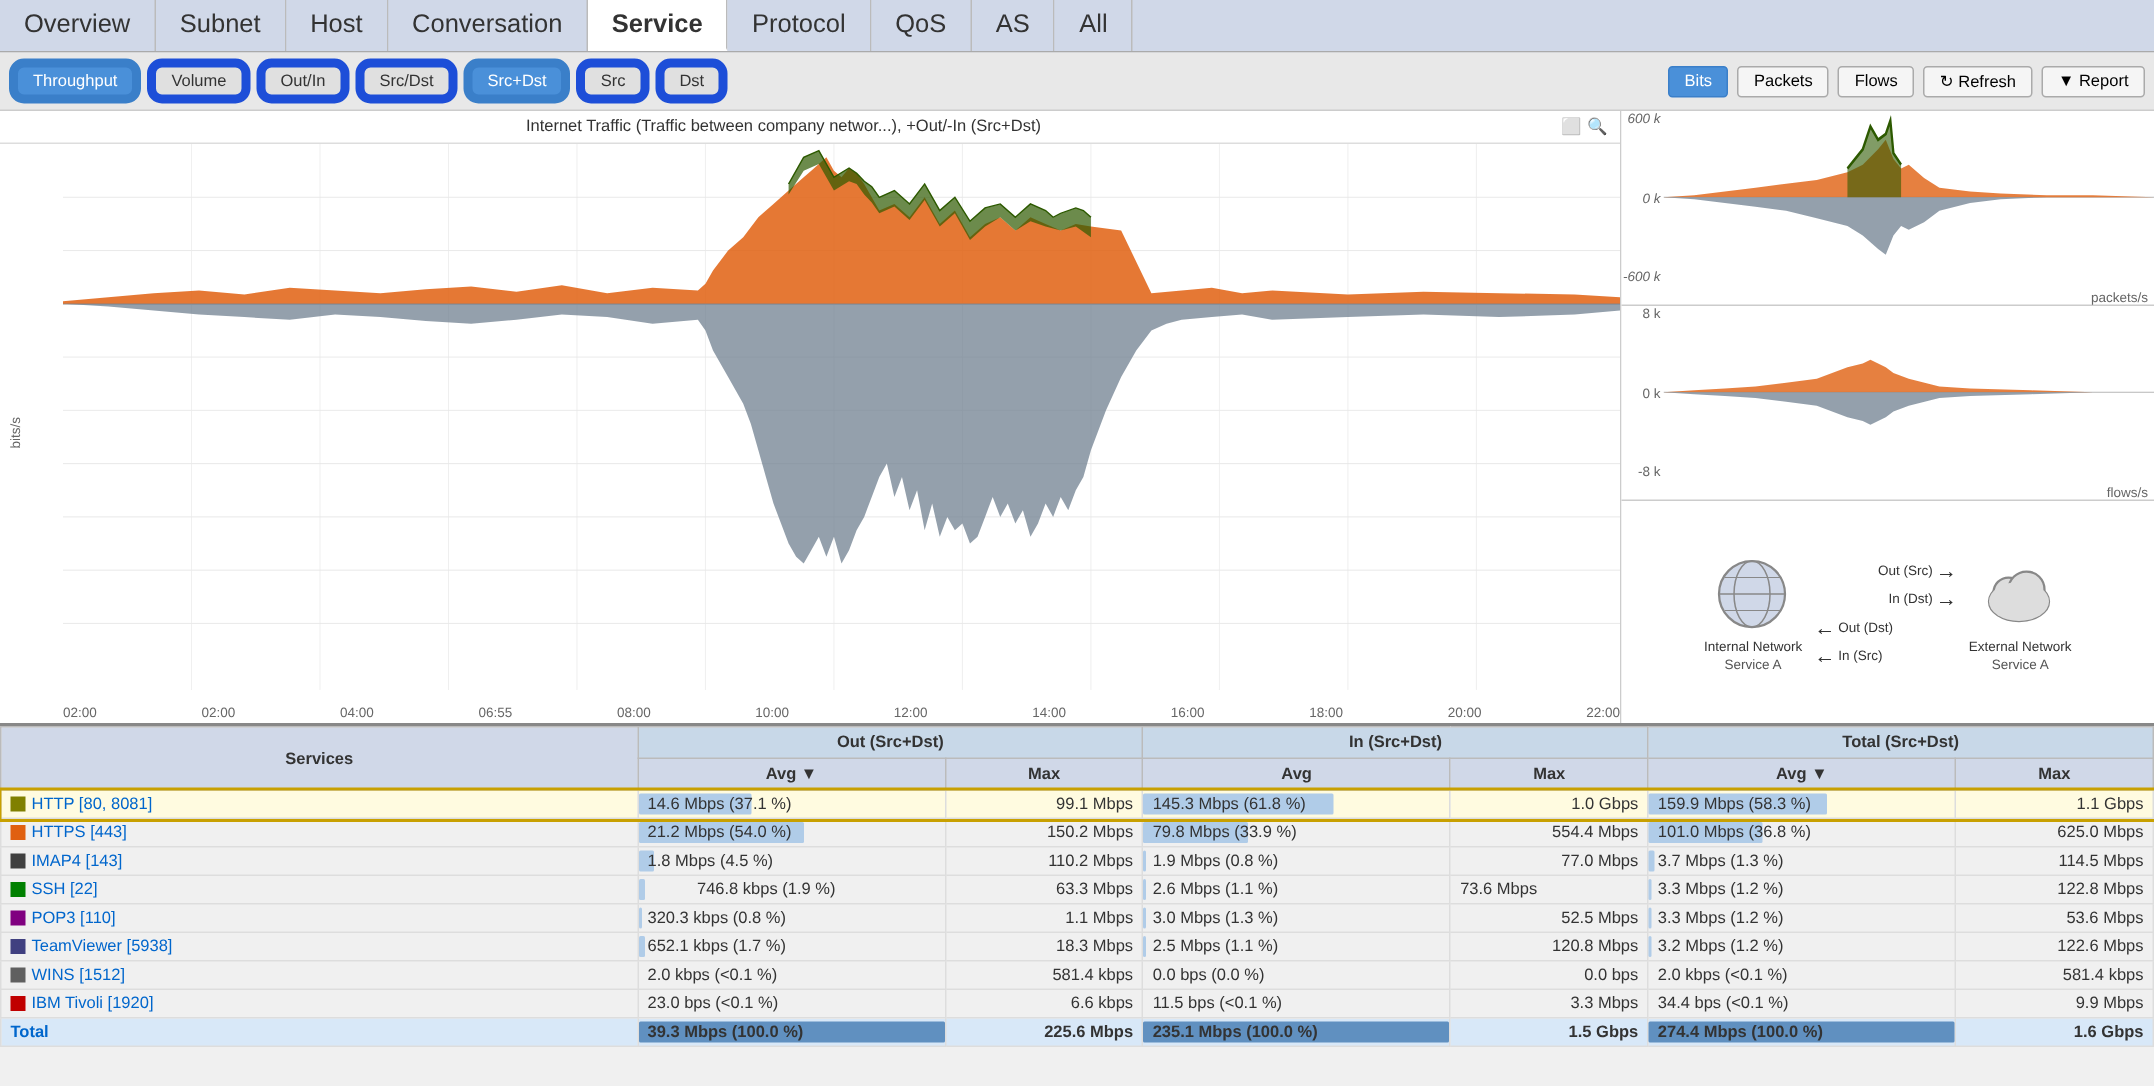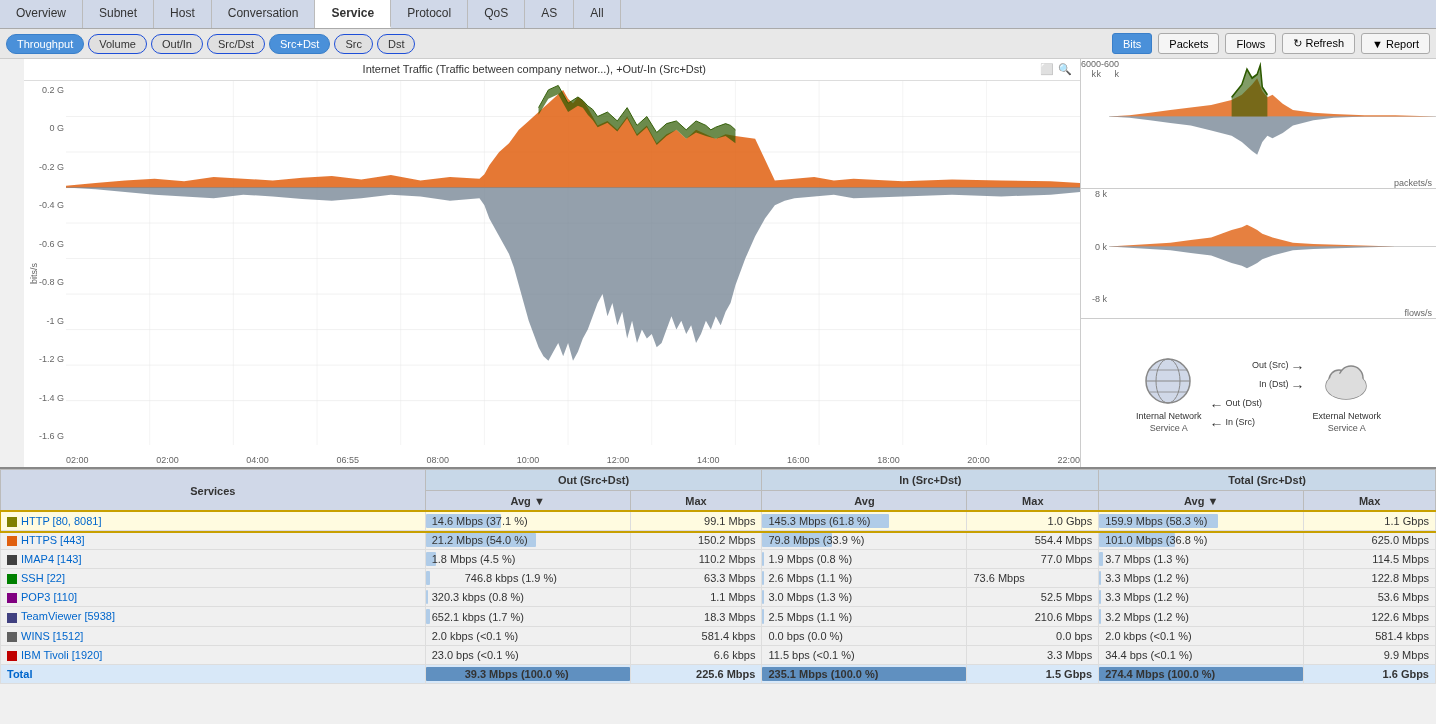--- a/index.html
+++ b/index.html
@@ -2,28 +2,28 @@
 <html><head>
   <meta charset="utf-8">
   <style>
     * { box-sizing: border-box; margin: 0; padding: 0; }
     body { font-family: Arial, sans-serif; font-size: 11px; background: #f0f0f0; color: #333; }
     
     
     .top-nav { display: flex; background: #d0d8e8; border-bottom: 1px solid #aaa; }
     .top-nav .nav-tab {
       padding: 6px 16px; cursor: pointer; border-right: 1px solid #bbb;
-      font-size: 12px; color: #333; background: #d0d8e8;
+      font-size: 17px; color: #333; background: #d0d8e8;
     }
     .top-nav .nav-tab.active { background: #fff; font-weight: bold; border-bottom: 2px solid #fff; }
     
     
     .toolbar { display: flex; align-items: center; gap: 4px; padding: 4px 6px; background: #e8e8e8; border-bottom: 1px solid #ccc; }
     .toolbar-btn {
-      padding: 3px 10px; border-radius: 10px; border: 1px solid #1d4ed8;
+      padding: 3px 10px; border-radius: 10px; border: 6px solid #1d4ed8;
       background: #e0e0e0; cursor: pointer; font-size: 11px; color: #333;
     }
     .toolbar-btn.active { background: #4a90d9; color: #fff; border-color: #3a7fc9; }
     .toolbar-right { margin-left: auto; display: flex; gap: 6px; }
     .toolbar-btn-outline {
       padding: 3px 10px; border: 1px solid #aaa; background: #f5f5f5;
       cursor: pointer; font-size: 11px; border-radius: 3px;
     }
     .toolbar-btn-outline.active { background: #4a90d9; color: #fff; border-color: #3a7fc9; }
     
@@ -59,42 +59,30 @@
     <button class="toolbar-btn-outline active">Bits</button>
     <button class="toolbar-btn-outline">Packets</button>
     <button class="toolbar-btn-outline">Flows</button>
     <button class="toolbar-btn-outline">↻ <span>Refresh</span></button>
     <button class="toolbar-btn-outline">▼ <span>Report</span></button>
   </div>
 </div>
 
 <div style="display:flex; flex-direction:column; height: calc(724px - 56px);">
 
-  <div style="display:flex; flex:1; min-height:0;margin-left:24px;">
+  <div style="display:flex; flex:1; min-height:0;">
 
     <div style="flex:1; display:flex; flex-direction:column; background:#fff; border-right:1px solid #ccc; min-width:0;">
       <div style="text-align:center; padding:4px; font-size:11px; border-bottom:1px solid #ddd; background:#fff;">
         <span>Internet Traffic (Traffic between company networ...), +Out/-In (Src+Dst)</span>
         <span style="float:right; margin-right:4px; cursor:pointer;">🔍</span>
         <span style="float:right; margin-right:4px; cursor:pointer;">⬜</span>
       </div>
       <div style="flex:1; position:relative; overflow:hidden;">
 
-        <div style="position:absolute; left:0; top:0; bottom:22px; width:42px; display:flex; flex-direction:column; justify-content:space-between; padding:4px 2px; font-size:9px; color:#666; text-align:right; z-index:2;">
-          <span>0.2 G</span>
-          <span>0 G</span>
-          <span>-0.2 G</span>
-          <span>-0.4 G</span>
-          <span>-0.6 G</span>
-          <span>-0.8 G</span>
-          <span>-1 G</span>
-          <span>-1.2 G</span>
-          <span>-1.4 G</span>
-          <span>-1.6 G</span>
-        </div>
 
         <div style="position:absolute; left:0; top:50%; transform:translateY(-50%) rotate(-90deg); font-size:9px; color:#666; white-space:nowrap; z-index:2; width:20px; text-align:center; transform-origin: center center;">bits/s</div>
 
         <div style="position:absolute; left:42px; right:0; top:0; bottom:22px;">
           <svg width="100%" height="100%" viewBox="0 0 1030 410" preserveAspectRatio="none">
 
             <line x1="0" y1="40" x2="1030" y2="40" stroke="#e0e0e0" stroke-width="0.5"></line>
             <line x1="0" y1="80" x2="1030" y2="80" stroke="#e0e0e0" stroke-width="0.5"></line>
             <line x1="0" y1="120" x2="1030" y2="120" stroke="#ddd" stroke-width="1"></line>
             <line x1="0" y1="160" x2="1030" y2="160" stroke="#e0e0e0" stroke-width="0.5"></line>
@@ -150,21 +138,21 @@
           <span>18:00</span>
           <span>20:00</span>
           <span>22:00</span>
         </div>
       </div>
     </div>
 
     <div style="width:355px; display:flex; flex-direction:column; background:#fff;">
 
       <div style="flex:1; border-bottom:1px solid #ccc; position:relative; padding:2px;">
-        <div style="position:absolute; left:0; top:0; bottom:14px; width:28px; display:flex; flex-direction:row; justify-content:space-between; font-size:9px; color:#666; text-align:right; padding-right:2px;">
+        <div style="position:absolute; left:0; top:0; bottom:14px; width:28px; display:flex; flex-direction:column; justify-content:space-between; font-size:9px; color:#666; text-align:right; padding-right:2px;font-style:italic;">
           <span>600 k</span>
           <span>0 k</span>
           <span>-600 k</span>
         </div>
         <div style="position:absolute; left:28px; right:0; top:0; bottom:14px;">
           <svg width="100%" height="100%" viewBox="0 0 320 90" preserveAspectRatio="none">
             <line x1="0" y1="45" x2="320" y2="45" stroke="#aaa" stroke-width="0.5"></line>
             <path d="M0,45 L20,44 L40,42 L60,40 L80,38 L100,36 L120,32 L130,28 L140,20 L145,15 L150,25 L155,30 L160,28 L170,35 L180,40 L200,42 L220,43 L250,44 L280,44 L320,45 L320,45 L0,45 Z" fill="#e06010" opacity="0.8"></path>
             <path d="M0,45 L20,46 L40,48 L60,50 L80,52 L100,56 L120,60 L130,65 L140,72 L145,75 L150,65 L155,60 L160,62 L170,58 L180,52 L200,48 L220,46 L250,45 L280,45 L320,45 L320,45 L0,45 Z" fill="#708090" opacity="0.75"></path>
             <path d="M120,30 L130,20 L135,8 L140,15 L145,12 L148,5 L150,22 L155,28" fill="none" stroke="#2d5a00" stroke-width="1.5"></path>
@@ -301,21 +289,21 @@
             <td style="position: relative; padding: 3px 6px;"><div style="position: absolute; top: 2px; left: 0px; height: calc(100% - 4px); width: 1%; background: rgb(176, 204, 232); border-radius: 1px;"></div><span style="position: relative; z-index: 1;">3.0 Mbps (1.3 %)</span></td>
             <td style="text-align: right;">52.5 Mbps</td>
             <td style="position: relative; padding: 3px 6px;"><div style="position: absolute; top: 2px; left: 0px; height: calc(100% - 4px); width: 1%; background: rgb(176, 204, 232); border-radius: 1px;"></div><span style="position: relative; z-index: 1;">3.3 Mbps (1.2 %)</span></td>
             <td style="text-align: right;">53.6 Mbps</td>
           </tr>
           <tr>
             <td style="white-space: nowrap;"><span style="display: inline-block; width: 10px; height: 10px; background: rgb(64, 64, 128); margin-right: 4px; vertical-align: middle;"></span><span style="color: rgb(0, 102, 204); cursor: pointer;">TeamViewer [5938]</span></td>
             <td style="position: relative; padding: 3px 6px;"><div style="position: absolute; top: 2px; left: 0px; height: calc(100% - 4px); width: 2%; background: rgb(176, 204, 232); border-radius: 1px;"></div><span style="position: relative; z-index: 1;">652.1 kbps (1.7 %)</span></td>
             <td style="text-align: right;">18.3 Mbps</td>
             <td style="position: relative; padding: 3px 6px;"><div style="position: absolute; top: 2px; left: 0px; height: calc(100% - 4px); width: 1%; background: rgb(176, 204, 232); border-radius: 1px;"></div><span style="position: relative; z-index: 1;">2.5 Mbps (1.1 %)</span></td>
-            <td style="text-align: right;">210.6 Mbps</td>
+            <td style="text-align: right;">120.8 Mbps</td>
             <td style="position: relative; padding: 3px 6px;"><div style="position: absolute; top: 2px; left: 0px; height: calc(100% - 4px); width: 1%; background: rgb(176, 204, 232); border-radius: 1px;"></div><span style="position: relative; z-index: 1;">3.2 Mbps (1.2 %)</span></td>
             <td style="text-align: right;">122.6 Mbps</td>
           </tr>
           <tr>
             <td style="white-space: nowrap;"><span style="display: inline-block; width: 10px; height: 10px; background: rgb(96, 96, 96); margin-right: 4px; vertical-align: middle;"></span><span style="color: rgb(0, 102, 204); cursor: pointer;">WINS [1512]</span></td>
             <td style="position: relative; padding: 3px 6px;"><span style="position: relative; z-index: 1;">2.0 kbps (&lt;0.1 %)</span></td>
             <td style="text-align: right;">581.4 kbps</td>
             <td style="position: relative; padding: 3px 6px;"><span style="position: relative; z-index: 1;">0.0 bps (0.0 %)</span></td>
             <td style="text-align: right;">0.0 bps</td>
             <td style="position: relative; padding: 3px 6px;"><span style="position: relative; z-index: 1;">2.0 kbps (&lt;0.1 %)</span></td>
@@ -325,21 +313,21 @@
             <td style="white-space: nowrap;"><span style="display: inline-block; width: 10px; height: 10px; background: rgb(192, 0, 0); margin-right: 4px; vertical-align: middle;"></span><span style="color: rgb(0, 102, 204); cursor: pointer;">IBM Tivoli [1920]</span></td>
             <td style="position: relative; padding: 3px 6px;"><span style="position: relative; z-index: 1;">23.0 bps (&lt;0.1 %)</span></td>
             <td style="text-align: right;">6.6 kbps</td>
             <td style="position: relative; padding: 3px 6px;"><span style="position: relative; z-index: 1;">11.5 bps (&lt;0.1 %)</span></td>
             <td style="text-align: right;">3.3 Mbps</td>
             <td style="position: relative; padding: 3px 6px;"><span style="position: relative; z-index: 1;">34.4 bps (&lt;0.1 %)</span></td>
             <td style="text-align: right;">9.9 Mbps</td>
           </tr>
           <tr style="font-weight: bold; background: rgb(216, 232, 248);">
             <td style="white-space: nowrap;"><span style="color: rgb(0, 102, 204); cursor: pointer;">Total</span></td>
-            <td style="position: relative; padding: 3px 6px;"><div style="position: absolute; top: 2px; left: 0px; height: calc(100% - 4px); width: 100%; background: rgb(96, 144, 192); border-radius: 1px;"></div><span style="position: relative; z-index: 1; margin-left: 33px;">39.3 Mbps (100.0 %)</span></td>
+            <td style="position: relative; padding: 3px 6px;"><div style="position: absolute; top: 2px; left: 0px; height: calc(100% - 4px); width: 100%; background: rgb(96, 144, 192); border-radius: 1px;"></div><span style="position: relative; z-index: 1;">39.3 Mbps (100.0 %)</span></td>
             <td style="text-align: right;">225.6 Mbps</td>
             <td style="position: relative; padding: 3px 6px;"><div style="position: absolute; top: 2px; left: 0px; height: calc(100% - 4px); width: 100%; background: rgb(96, 144, 192); border-radius: 1px;"></div><span style="position: relative; z-index: 1;">235.1 Mbps (100.0 %)</span></td>
             <td style="text-align: right;">1.5 Gbps</td>
             <td style="position: relative; padding: 3px 6px;"><div style="position: absolute; top: 2px; left: 0px; height: calc(100% - 4px); width: 100%; background: rgb(96, 144, 192); border-radius: 1px;"></div><span style="position: relative; z-index: 1;">274.4 Mbps (100.0 %)</span></td>
             <td style="text-align: right;">1.6 Gbps</td>
           </tr>
         </tbody>
     </table>
   </div>
 </div>

